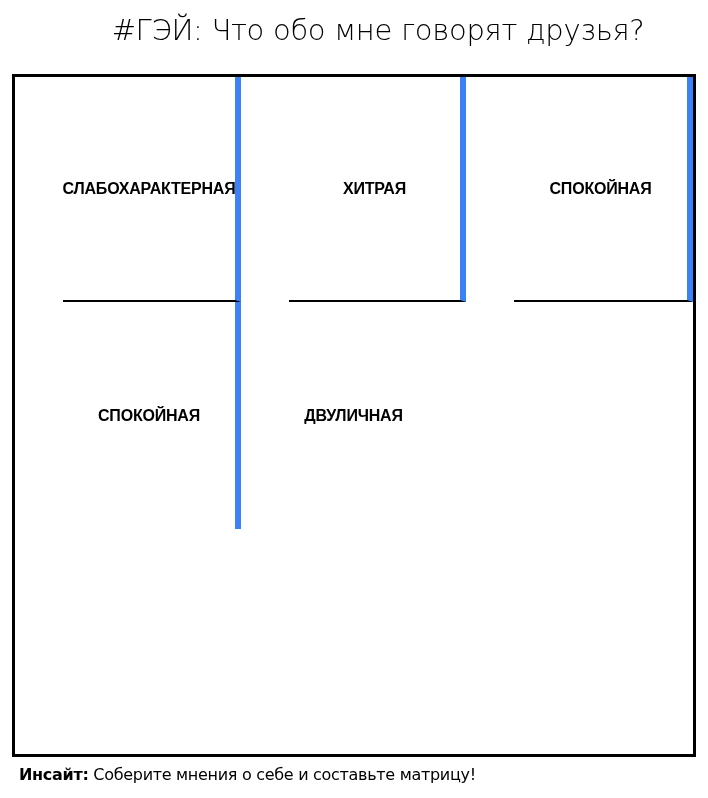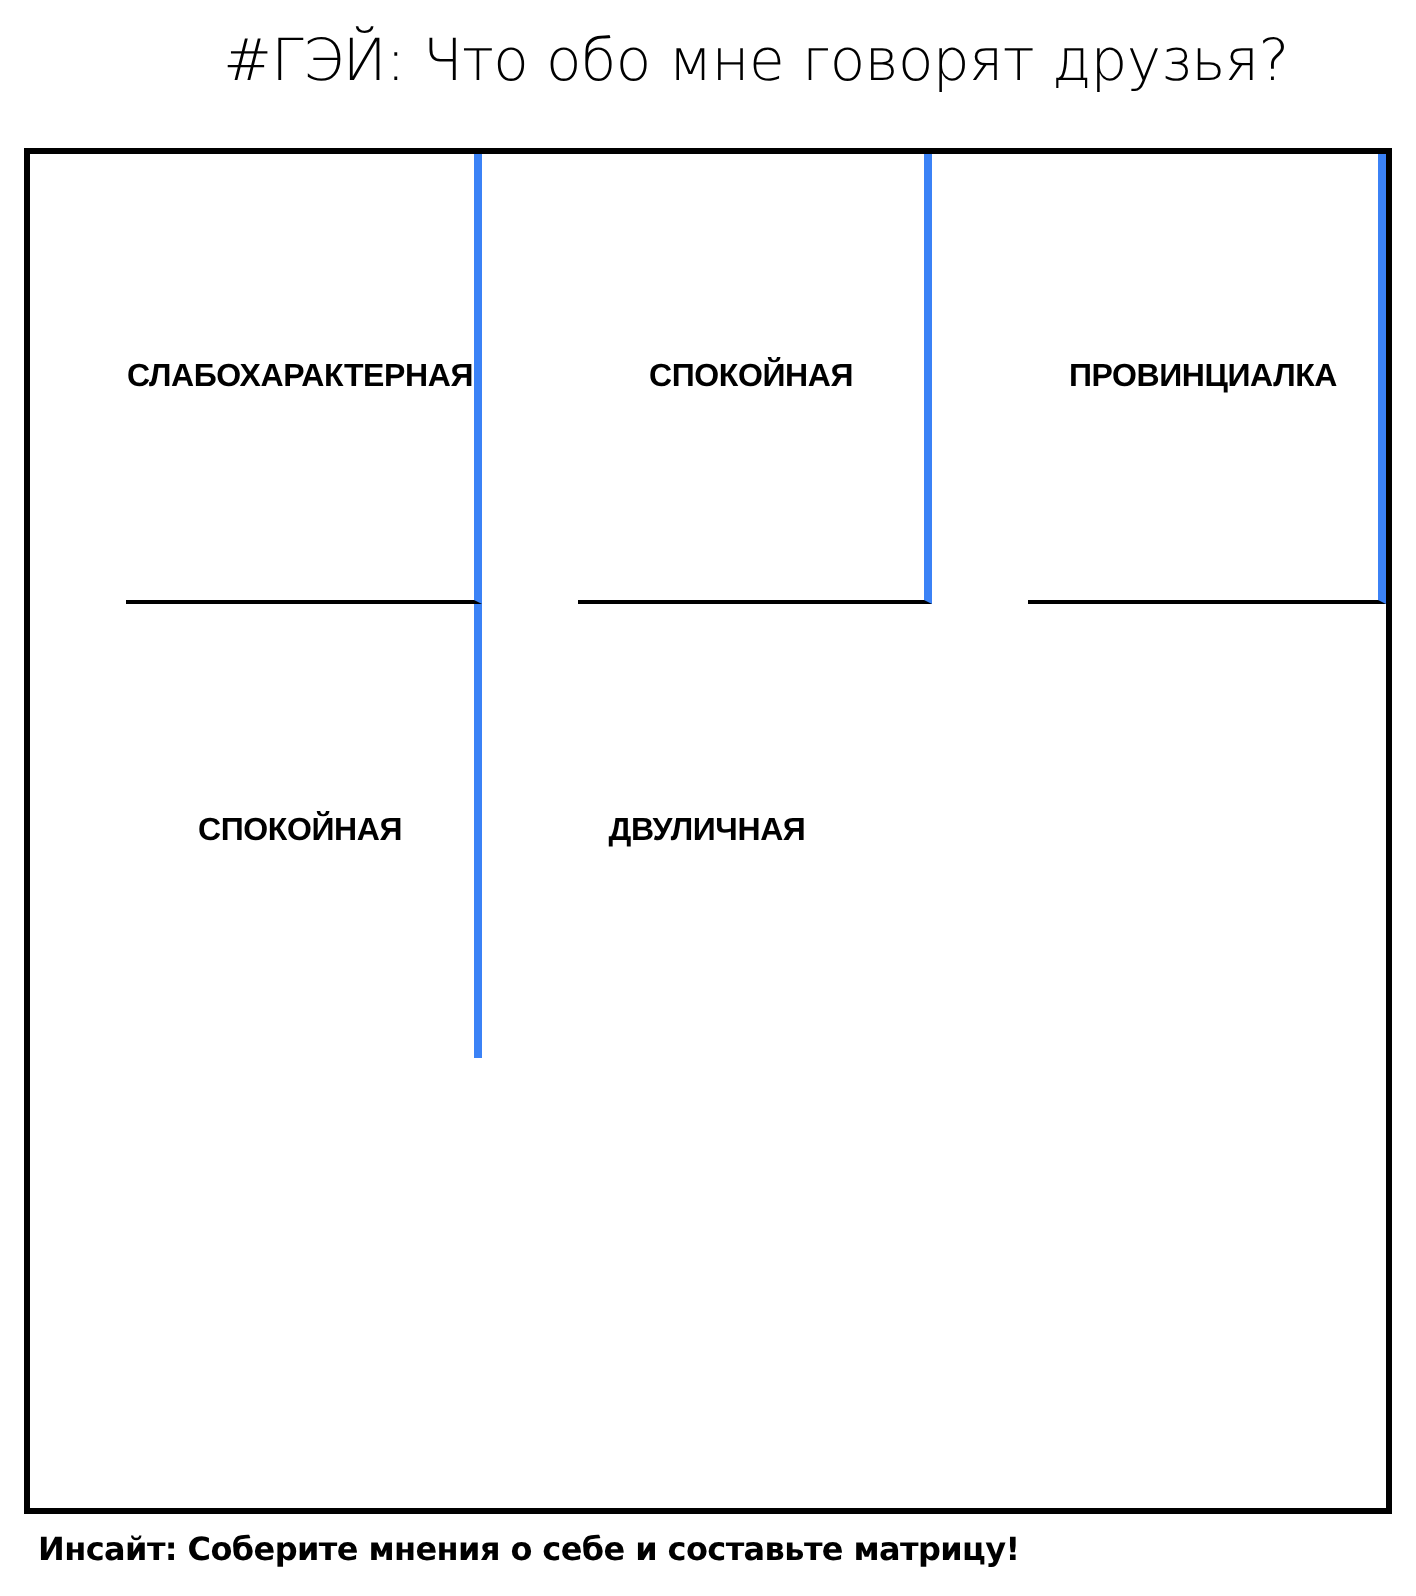--- a/index.html
+++ b/index.html
@@ -47,48 +47,48 @@
       text-align: center;
       font-family: "Liberation Sans", sans-serif;
       font-weight: bold;
       font-size: 16px;
       line-height: 25px;
       letter-spacing: -0.2px;
       box-sizing: border-box;
       padding: 0 6px;
       white-space: pre-line;
     }
-    .cell.c0, .cell.c1 { border-right: 4px solid #3b82f6; margin-left: 48px; }
+    .cell.c0, .cell.c1 { border-right: 6px solid #3b82f6; margin-left: 48px; }
     .cell.r0, .cell.r1 { border-bottom: 2px solid #000; }
     .footer {
       position: absolute;
       left: 19px;
       top: 763px;
       font-family: "DejaVu Sans", sans-serif;
       font-size: 16px;
       line-height: 24px;
       white-space: nowrap;
       letter-spacing: -0.3px;
     }
     .footer .label {
       font-weight: bold;
       text-align: right;
     }
     .footer .text {
-      font-weight: 700;
+      font-weight: 400;
     }
   </style>
 </head>
 <body>
 
 <div class="title">#ГЭЙ: Что обо мне говорят друзья?</div>
 
 <div class="matrix">
   <div class="cell r0 c0">СЛАБОХАРАКТЕРНАЯ</div>
+  <div class="cell r0 c1">ХИТРАЯ</div>
 
   <div class="cell r1 c0">СПОКОЙНАЯ</div>
-  <div class="cell r1 c1">ПРОВИНЦИАЛКА</div>
 
   <div class="cell r2 c0">СПОКОЙНАЯ</div>
   <div class="cell r2 c2">ДВУЛИЧНАЯ</div>
 </div>
 
 <div class="footer"><span class="label">Инсайт:</span><span class="text"> Соберите мнения о себе и составьте матрицу!</span></div>
 
 </body></html>

